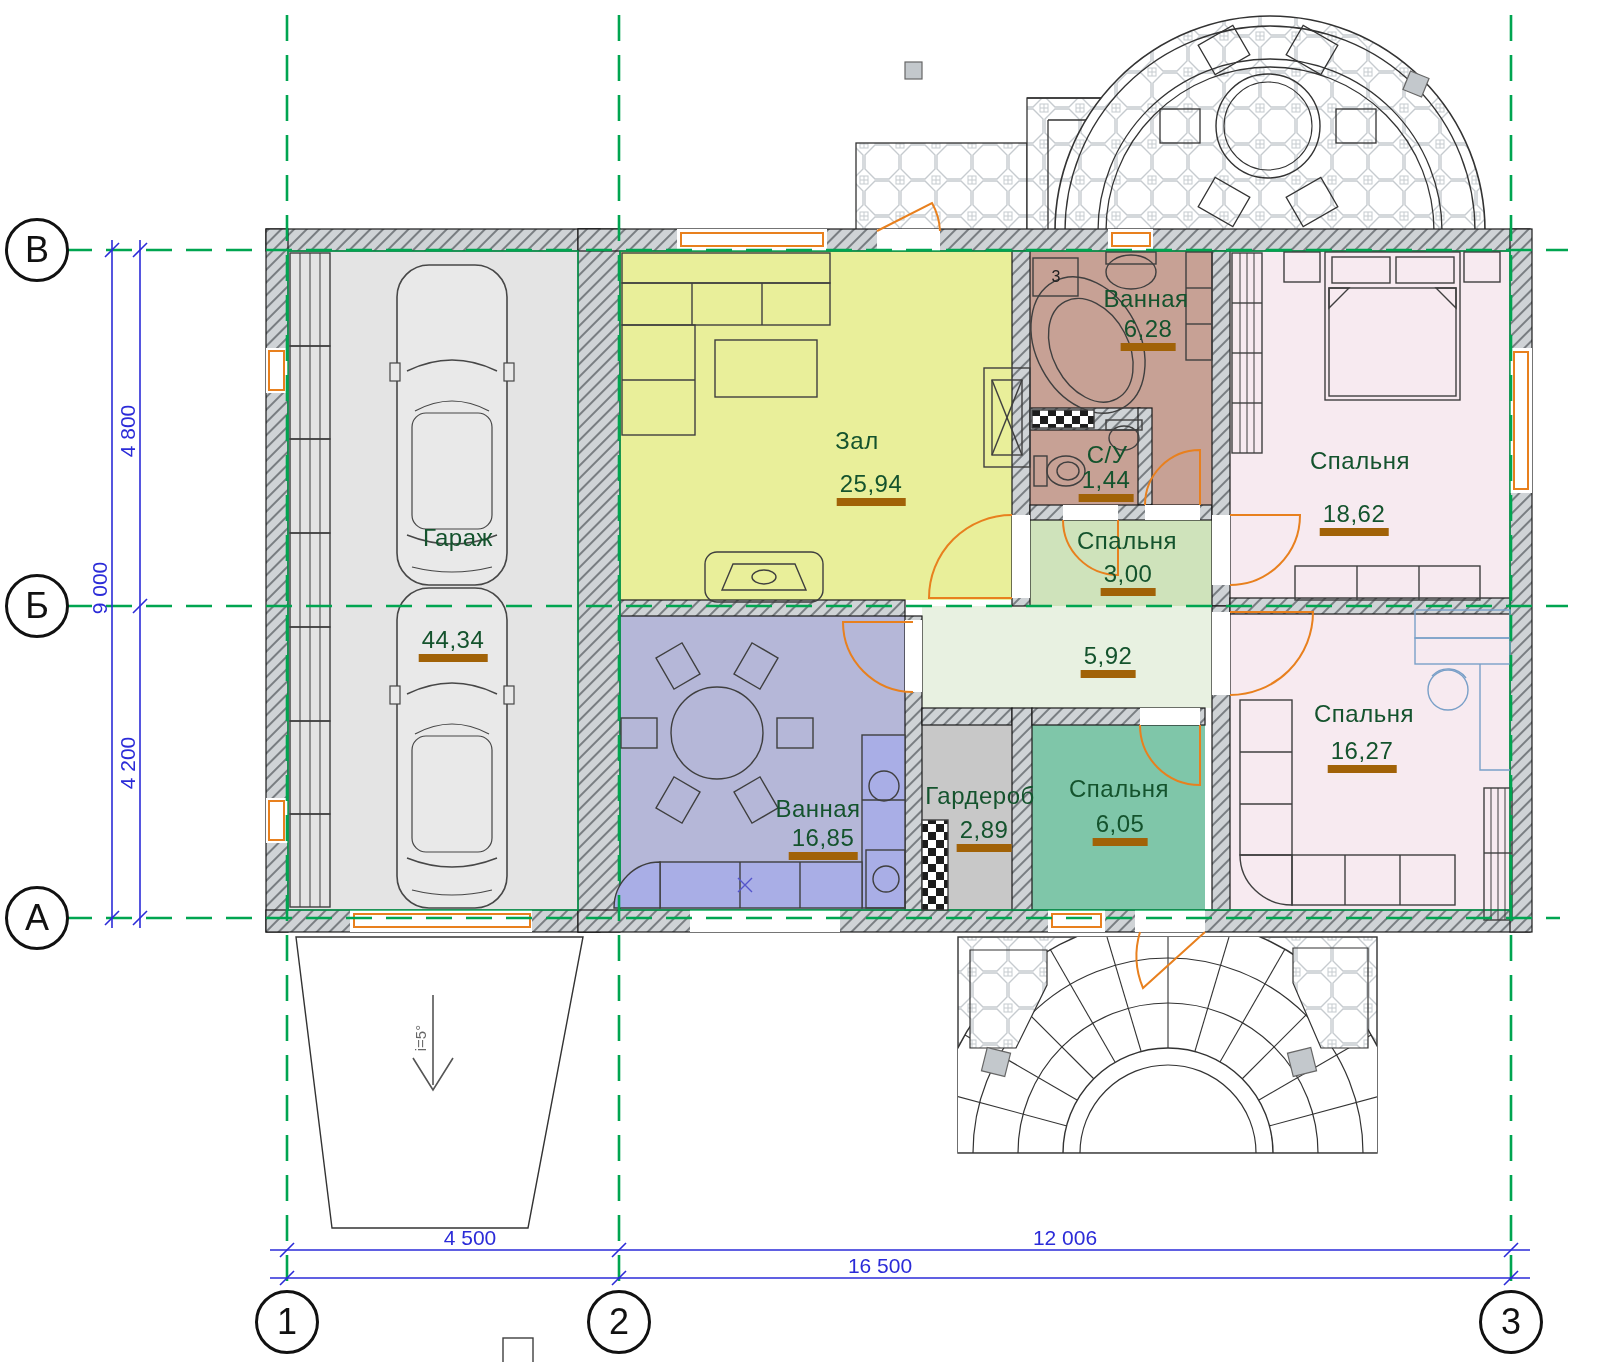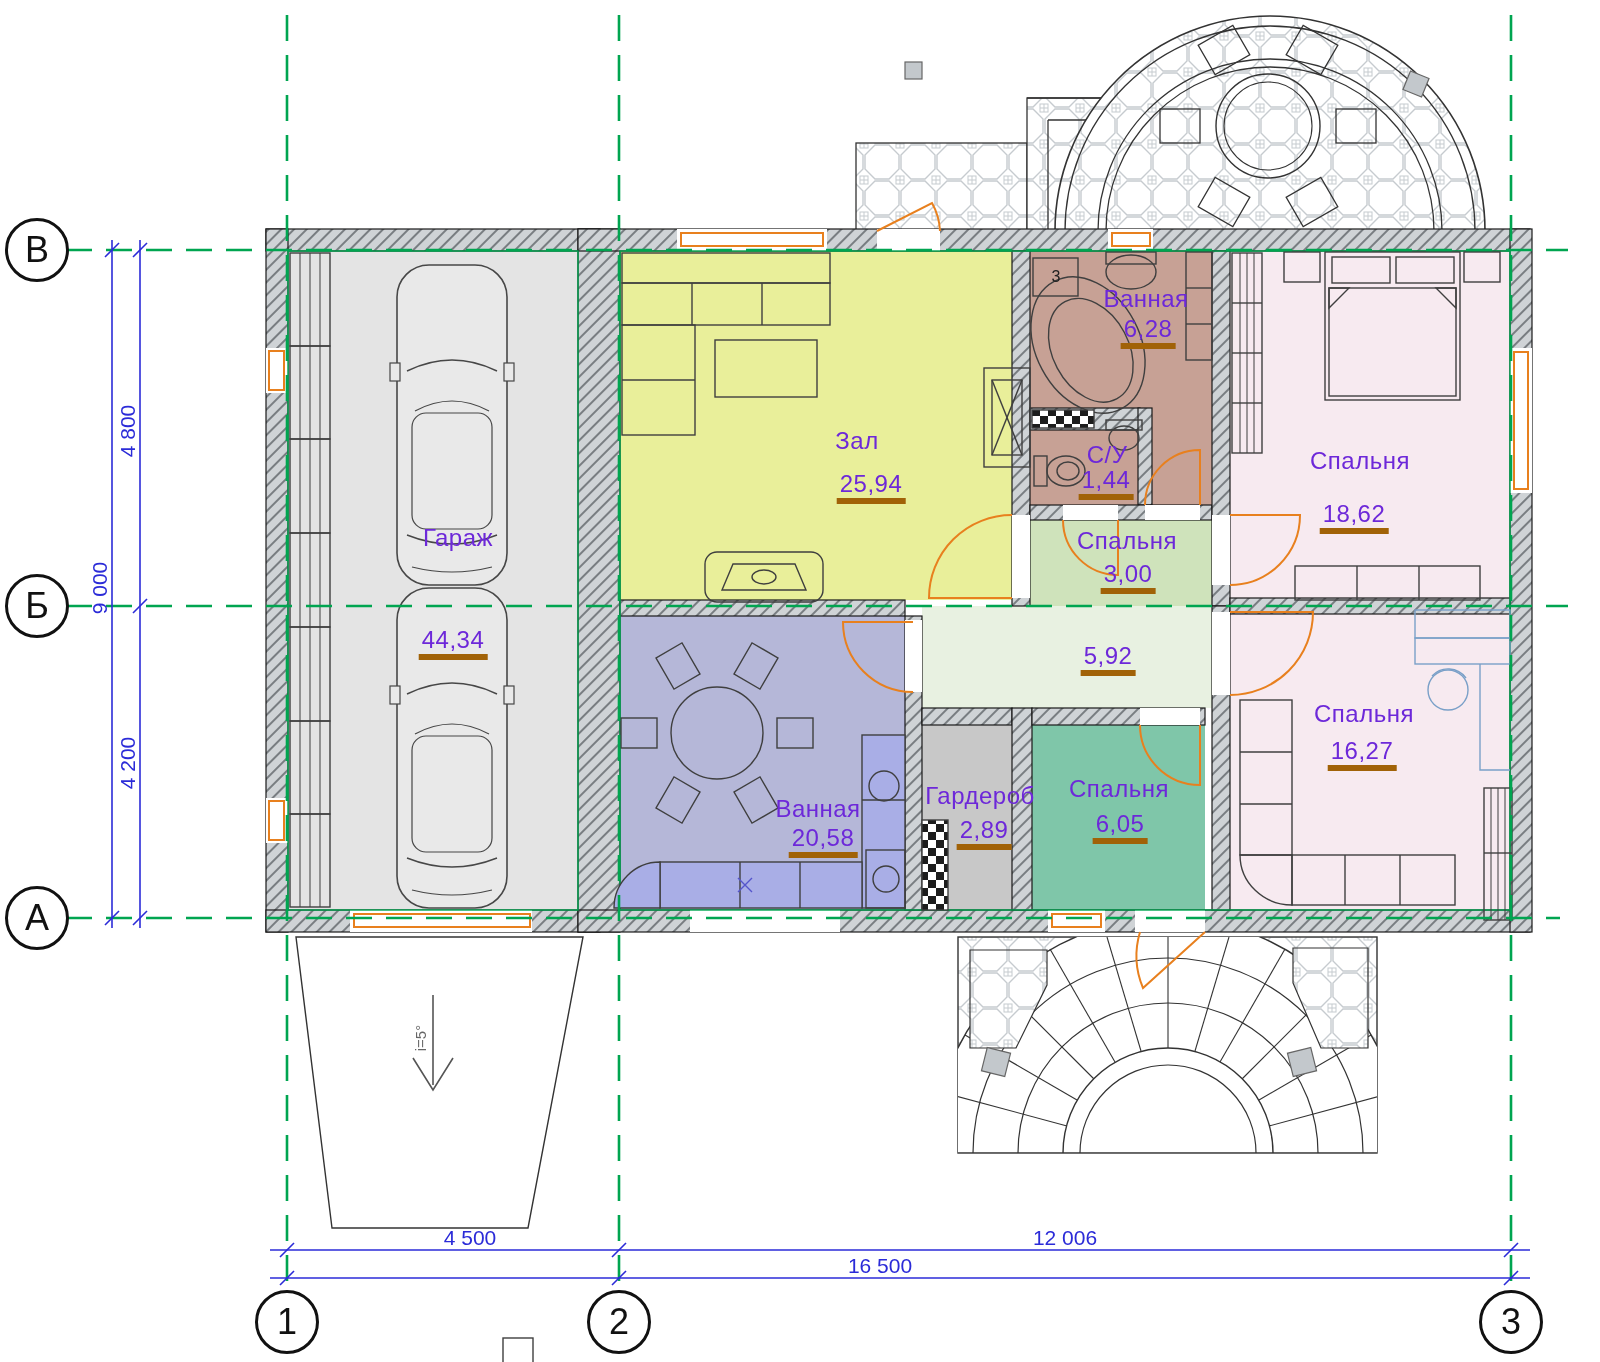--- a/index.html
+++ b/index.html
@@ -1,21 +1,21 @@
 <!DOCTYPE html>
 <html><head>
 <meta charset="utf-8">
 <style>
   html,body{margin:0;padding:0;background:#fff;}
   #plan{position:relative;width:1600px;height:1362px;background:#fff;overflow:hidden;
         font-family:"Liberation Sans","DejaVu Sans",sans-serif;}
   #plan svg{position:absolute;left:0;top:0;}
-  .lbl{position:absolute;transform:translate(-50%,-50%);white-space:nowrap;color:#6d28d9;
+  .lbl{position:absolute;transform:translate(-50%,-50%);white-space:nowrap;color:#14532d;
        font-size:24px;letter-spacing:.5px;}
-  .area{border-bottom:6px solid #a16207;padding:0 3px 1px 3px;margin-top:20px;}
+  .area{border-bottom:8px solid #a16207;padding:0 3px 1px 3px;margin-top:20px;}
   .axis-circle{position:absolute;transform:translate(-50%,-50%);width:58px;height:58px;border:3px solid #111;
        border-radius:50%;background:#fff;display:flex;align-items:center;justify-content:center;
        font-size:36px;color:#111;}
   .dim{position:absolute;transform:translate(-50%,-50%);color:#2b2bd8;font-size:21px;white-space:nowrap;}
   .dim.vert{transform:translate(-50%,-50%) rotate(-90deg);}
   .slope{position:absolute;transform:translate(-50%,-50%) rotate(-90deg);color:#666;font-size:15px;}
   .marker3{position:absolute;transform:translate(-50%,-50%);color:#222;font-size:16px;}
 </style>
 </head>
 <body>
@@ -400,20 +400,20 @@
   <div class="lbl" style="left:1148px;top:329px"><span class="area">6,28</span></div>
   <div class="marker3" style="left:1056px;top:277px">3</div>
   <div class="lbl" style="left:1107px;top:455px">С/У</div>
   <div class="lbl" style="left:1106px;top:480px"><span class="area">1,44</span></div>
   <div class="lbl" style="left:1127px;top:541px">Спальня</div>
   <div class="lbl" style="left:1128px;top:574px"><span class="area">3,00</span></div>
   <div class="lbl" style="left:1108px;top:656px"><span class="area">5,92</span></div>
   <div class="lbl" style="left:1360px;top:461px">Спальня</div>
   <div class="lbl" style="left:1354px;top:514px"><span class="area">18,62</span></div>
   <div class="lbl" style="left:818px;top:809px">Ванная</div>
-  <div class="lbl" style="left:823px;top:838px"><span class="area">20,58</span></div>
+  <div class="lbl" style="left:823px;top:838px"><span class="area">16,85</span></div>
   <div class="lbl" style="left:980px;top:796px">Гардероб</div>
   <div class="lbl" style="left:984px;top:830px"><span class="area">2,89</span></div>
   <div class="lbl" style="left:1119px;top:789px">Спальня</div>
   <div class="lbl" style="left:1120px;top:824px"><span class="area">6,05</span></div>
   <div class="lbl" style="left:1364px;top:714px">Спальня</div>
   <div class="lbl" style="left:1362px;top:751px"><span class="area">16,27</span></div>
 </div>
 
 </body></html>

